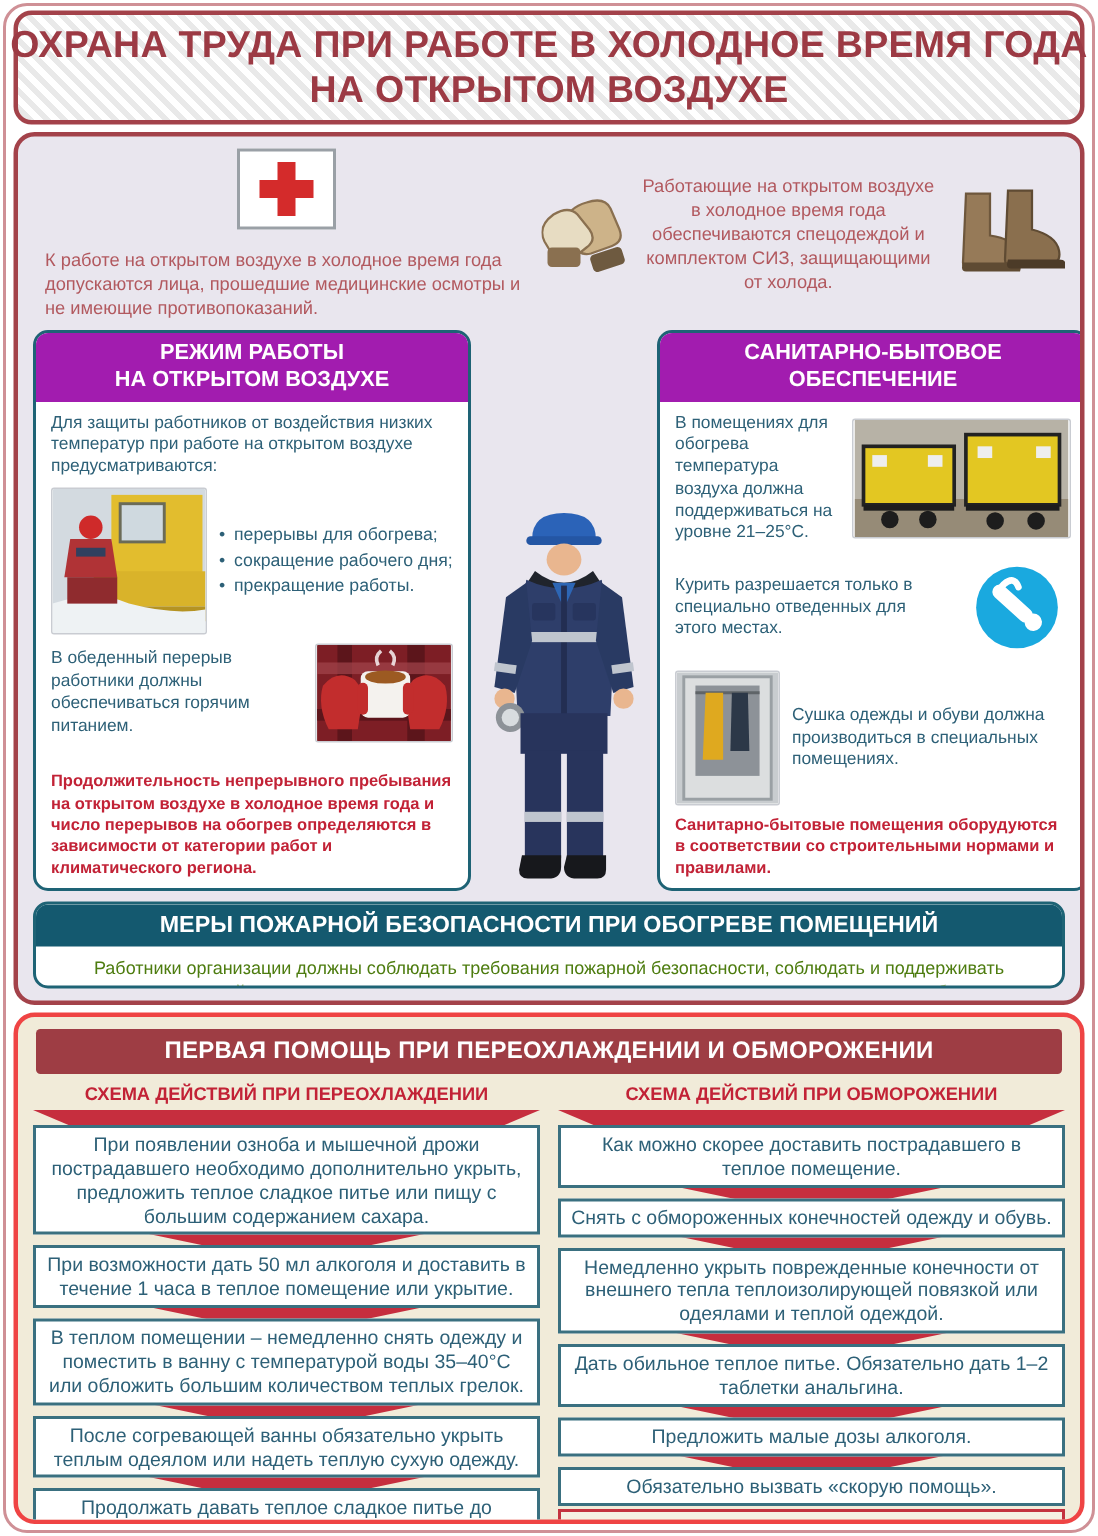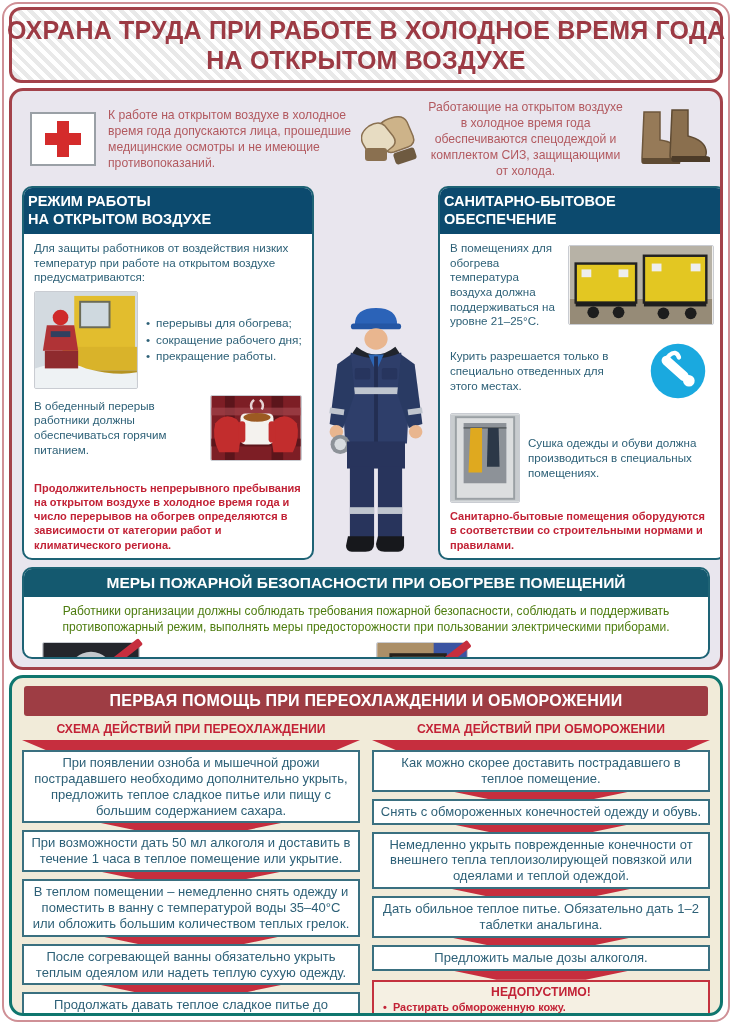--- a/index.html
+++ b/index.html
@@ -19,52 +19,52 @@
     color:#9c3a44; font-weight:bold; font-size:25px; line-height:1.2; letter-spacing:.2px; text-align:center;
   }
   .title-box span { display:block; white-space:nowrap; }
 
   
   .main-box {
     flex:0 0 582px; border:3px solid #a3424a; border-radius:14px; background:#e9e6ee;
     padding:8px 10px; display:flex; flex-direction:column; gap:7px; overflow:hidden;
   }
   .intro-row { flex:0 0 64px; display:grid; grid-template-columns:1fr 1.06fr; gap:10px; align-items:center; }
-  .intro-left { display:flex; gap:12px; align-items:center; padding-left:8px; }
+  .intro-left { display:flex; gap:12px; align-items:center; padding-left:8px;flex-direction:column; }
   .cross-sign { width:66px; height:54px; background:#fff; border:2px solid #9aa0a6; display:flex; align-items:center; justify-content:center; flex:0 0 auto; }
   .cross-shape { width:36px; height:36px; position:relative; }
   .cross-shape::before { content:""; position:absolute; left:12px; top:0; width:12px; height:36px; background:#d42b2b; }
   .cross-shape::after  { content:""; position:absolute; left:0; top:12px; width:36px; height:12px; background:#d42b2b; }
   .intro-text { font-size:12.2px; color:#b2595f; line-height:1.32; }
   .intro-right { display:flex; gap:6px; align-items:center;text-align:center; }
   .intro-right .intro-text { flex:1; }
 
   .columns-row { display:grid; grid-template-columns:292px 1fr 288px; gap:4px; align-items:stretch; }
   .col-box { background:#fff; border:2.5px solid #1e6375; border-radius:10px; overflow:hidden; display:flex; flex-direction:column; }
-  .col-header { background:#0c4a6e; color:#fff; font-weight:bold; text-align:left; font-size:14.5px; line-height:1.22; padding:5px 4px; }
+  .col-header { background:#a21caf; color:#fff; font-weight:bold; text-align:center; font-size:14.5px; line-height:1.22; padding:5px 4px; }
   .col-content { padding:7px 10px 6px; font-size:11.6px; color:#2d6077; line-height:1.27; display:flex; flex-direction:column; gap:6px; flex:1; }
   .media-row { display:flex; gap:8px; align-items:center; }
   .photo { border:1px solid #c9ccd2; border-radius:2px; flex:0 0 auto; display:block; }
   .bullets { list-style:none; font-size:11.8px; }
   .bullets li { padding-left:10px; position:relative; margin:2px 0; }
   .bullets li::before { content:"•"; position:absolute; left:0; }
   .red-note { color:#c22236; font-weight:bold; text-align:left; font-size:11px; line-height:1.3; margin-top:auto; }
   .worker-cell { display:flex; align-items:flex-end; justify-content:center; padding-bottom:2px; }
 
   .fire-box { background:#fff; border:2.5px solid #1e6375; border-radius:10px; overflow:hidden; flex:1; display:flex; flex-direction:column; }
   .fire-header { background:#14596f; color:#fff; font-weight:bold; text-align:center; font-size:15.5px; padding:5px 4px; }
   .fire-intro { color:#4d7c0f; font-size:12px; text-align:center; line-height:1.32; margin:7px 24px 4px; }
   .fire-row { display:flex; align-items:center; gap:14px; padding:2px 18px 8px; flex:1; }
   .banned-photo { position:relative; flex:0 0 auto; }
   .strike { position:absolute; left:-14px; right:-14px; top:46%; height:8px; background:#c62e3e; transform:rotate(-38deg); border-radius:2px; }
   .fire-text { color:#c22236; font-weight:bold; font-size:11.6px; line-height:1.3; flex:1; }
 
   
   .firstaid-box {
-    flex:1 1 auto; min-height:0; border:3px solid #0f766e; border-radius:14px; background:#f1ebd9;
+    flex:1 1 auto; min-height:0; border:3px solid #ef4444; border-radius:14px; background:#f1ebd9;
     padding:7px 10px 8px; display:flex; flex-direction:column; overflow:hidden;
   }
   .fa-header { background:#9e3d44; color:#fff; font-weight:bold; font-size:16px; text-align:center; padding:6px 4px; border-radius:3px; margin:1px 2px 4px; letter-spacing:.2px; }
   .fa-cols { display:grid; grid-template-columns:1fr 1fr; gap:12px; flex:1; min-height:0; }
   .fa-col { display:flex; flex-direction:column; }
   .fa-col-title { color:#c22236; font-weight:bold; text-align:center; font-size:12.2px; margin:2px 0 4px; }
   .fa-banner { height:10px; background:#c62e3e; clip-path:polygon(0 0,100% 0,93% 100%,7% 100%); }
   .fa-step { background:#fff; border:2px solid #3a7080; text-align:center; color:#2d6077; font-size:13px; line-height:1.22; padding:3px 6px; position:relative; z-index:1; }
   .fa-arrow { height:11px; background:#c62e3e; width:60%; margin:-2px auto; clip-path:polygon(2% 0,98% 0,72% 100%,28% 100%); }
   .fa-forbidden { border:2px solid #c4323f; margin-top:2px; padding:2px 8px 5px; background:rgba(255,255,255,.28); z-index:1; }
@@ -306,20 +306,21 @@
         <div class="fa-step">Как можно скорее доставить пострадавшего в теплое помещение.</div>
         <div class="fa-arrow"></div>
         <div class="fa-step">Снять с обмороженных конечностей одежду и обувь.</div>
         <div class="fa-arrow"></div>
         <div class="fa-step">Немедленно укрыть поврежденные конечности от внешнего тепла теплоизолирующей повязкой или одеялами и теплой одеждой.</div>
         <div class="fa-arrow"></div>
         <div class="fa-step">Дать обильное теплое питье. Обязательно дать 1–2 таблетки анальгина.</div>
         <div class="fa-arrow"></div>
         <div class="fa-step">Предложить малые дозы алкоголя.</div>
         <div class="fa-arrow"></div>
+        <div class="fa-step">Обязательно вызвать «скорую помощь».</div>
         <div class="fa-forbidden">
           <div class="fa-forbidden-title">НЕДОПУСТИМО!</div>
           <ul>
             <li>Растирать обмороженную кожу.</li>
             <li>Помещать обмороженные конечности в теплую воду или обкладывать грелками.</li>
 
           </ul>
         </div>
       </div>
 

